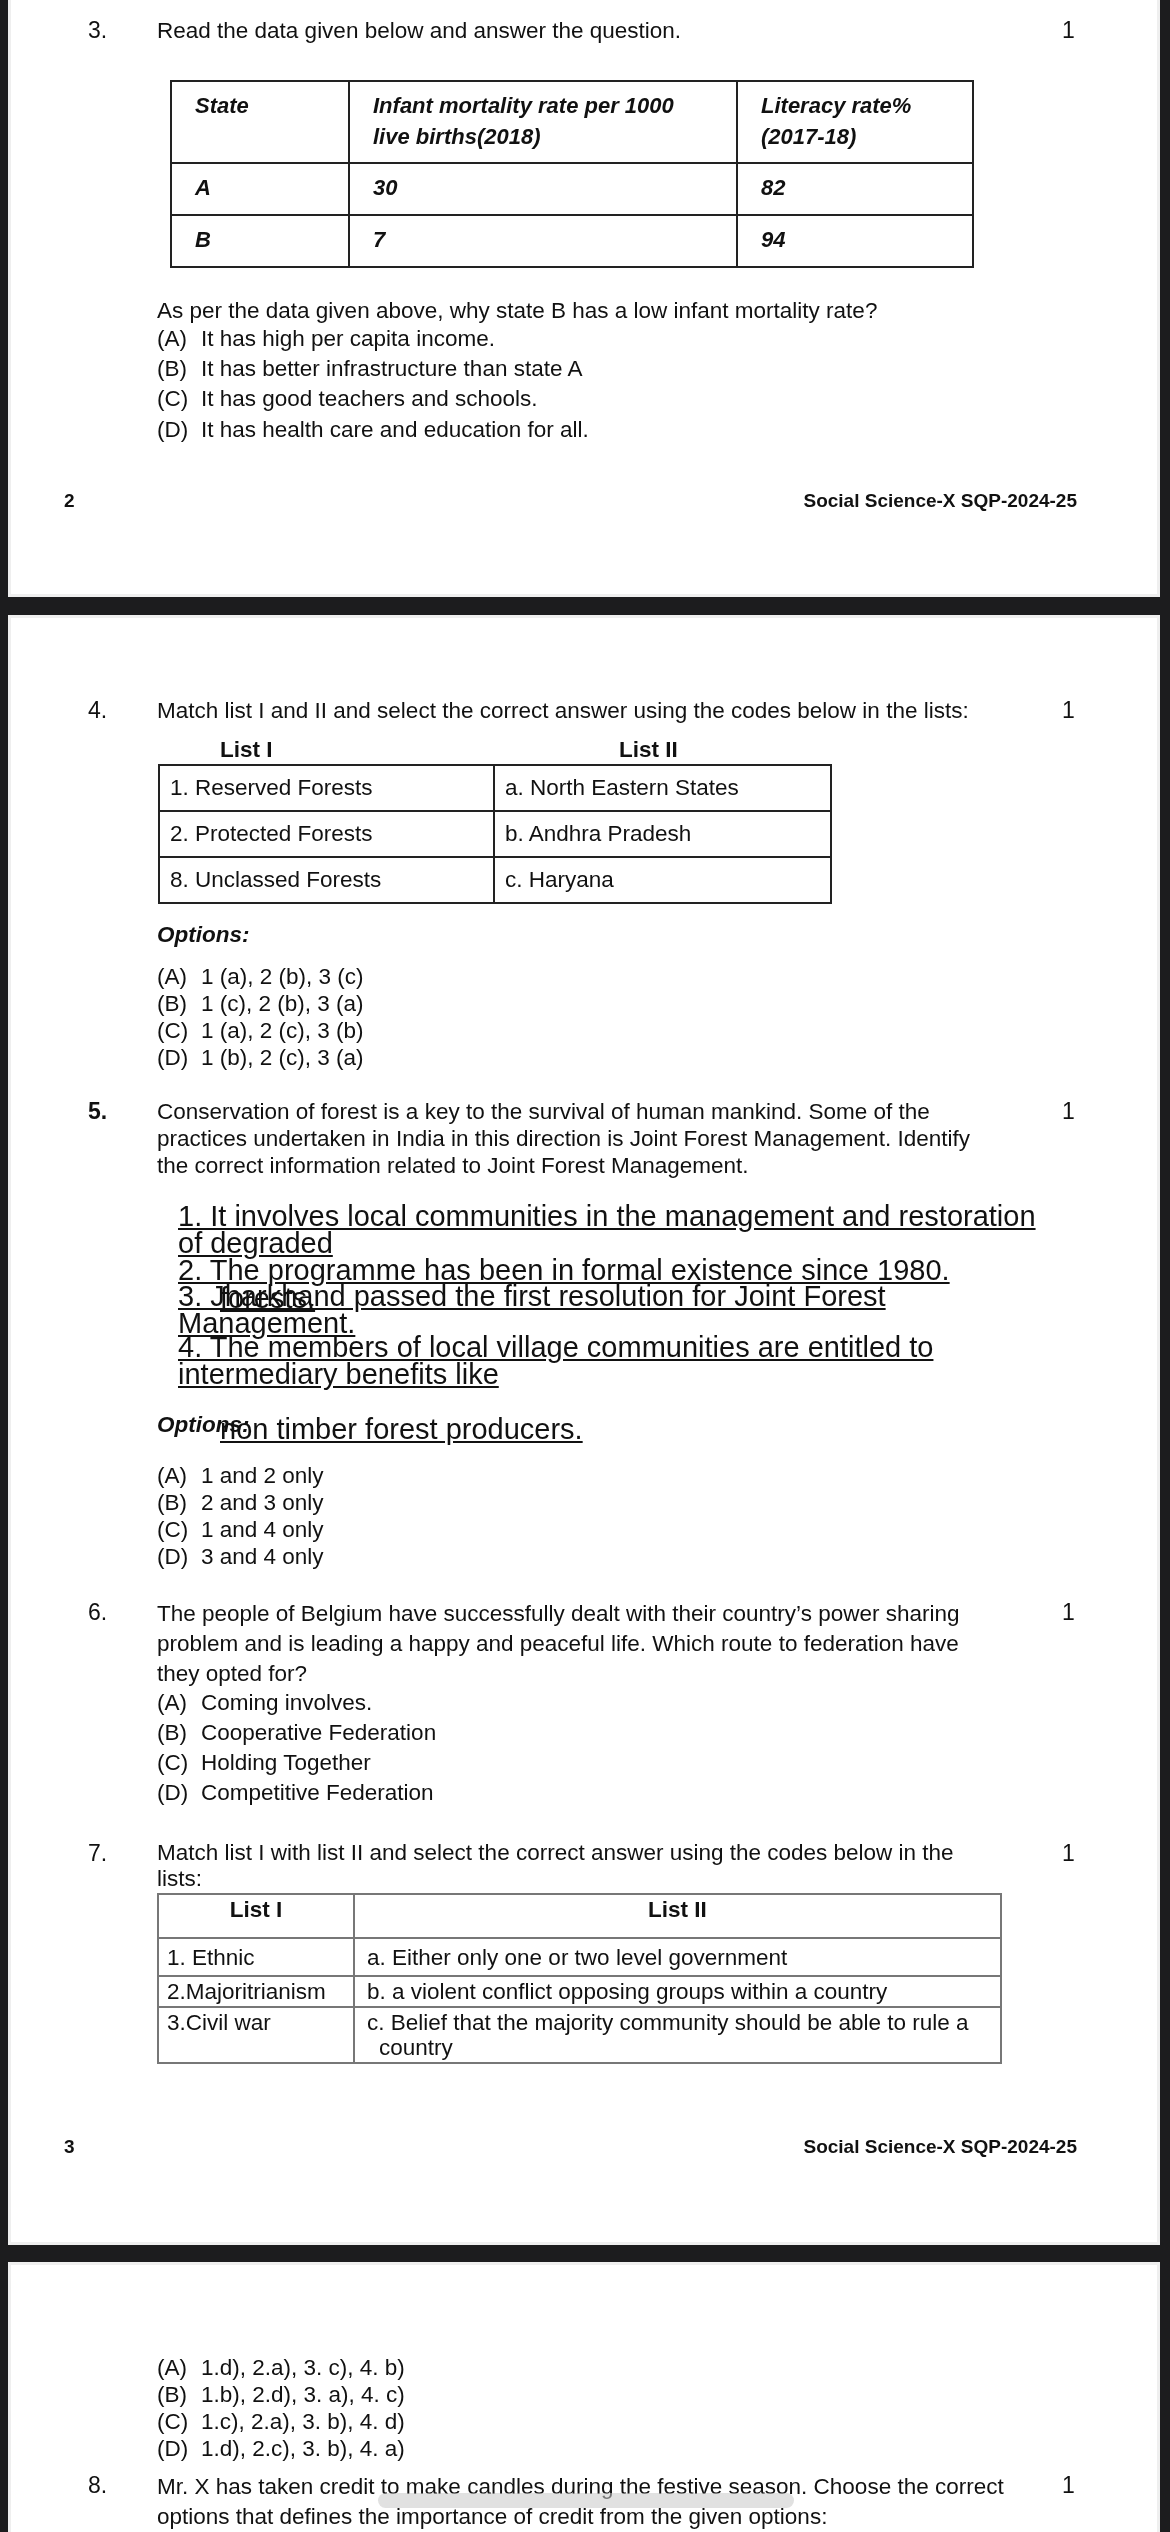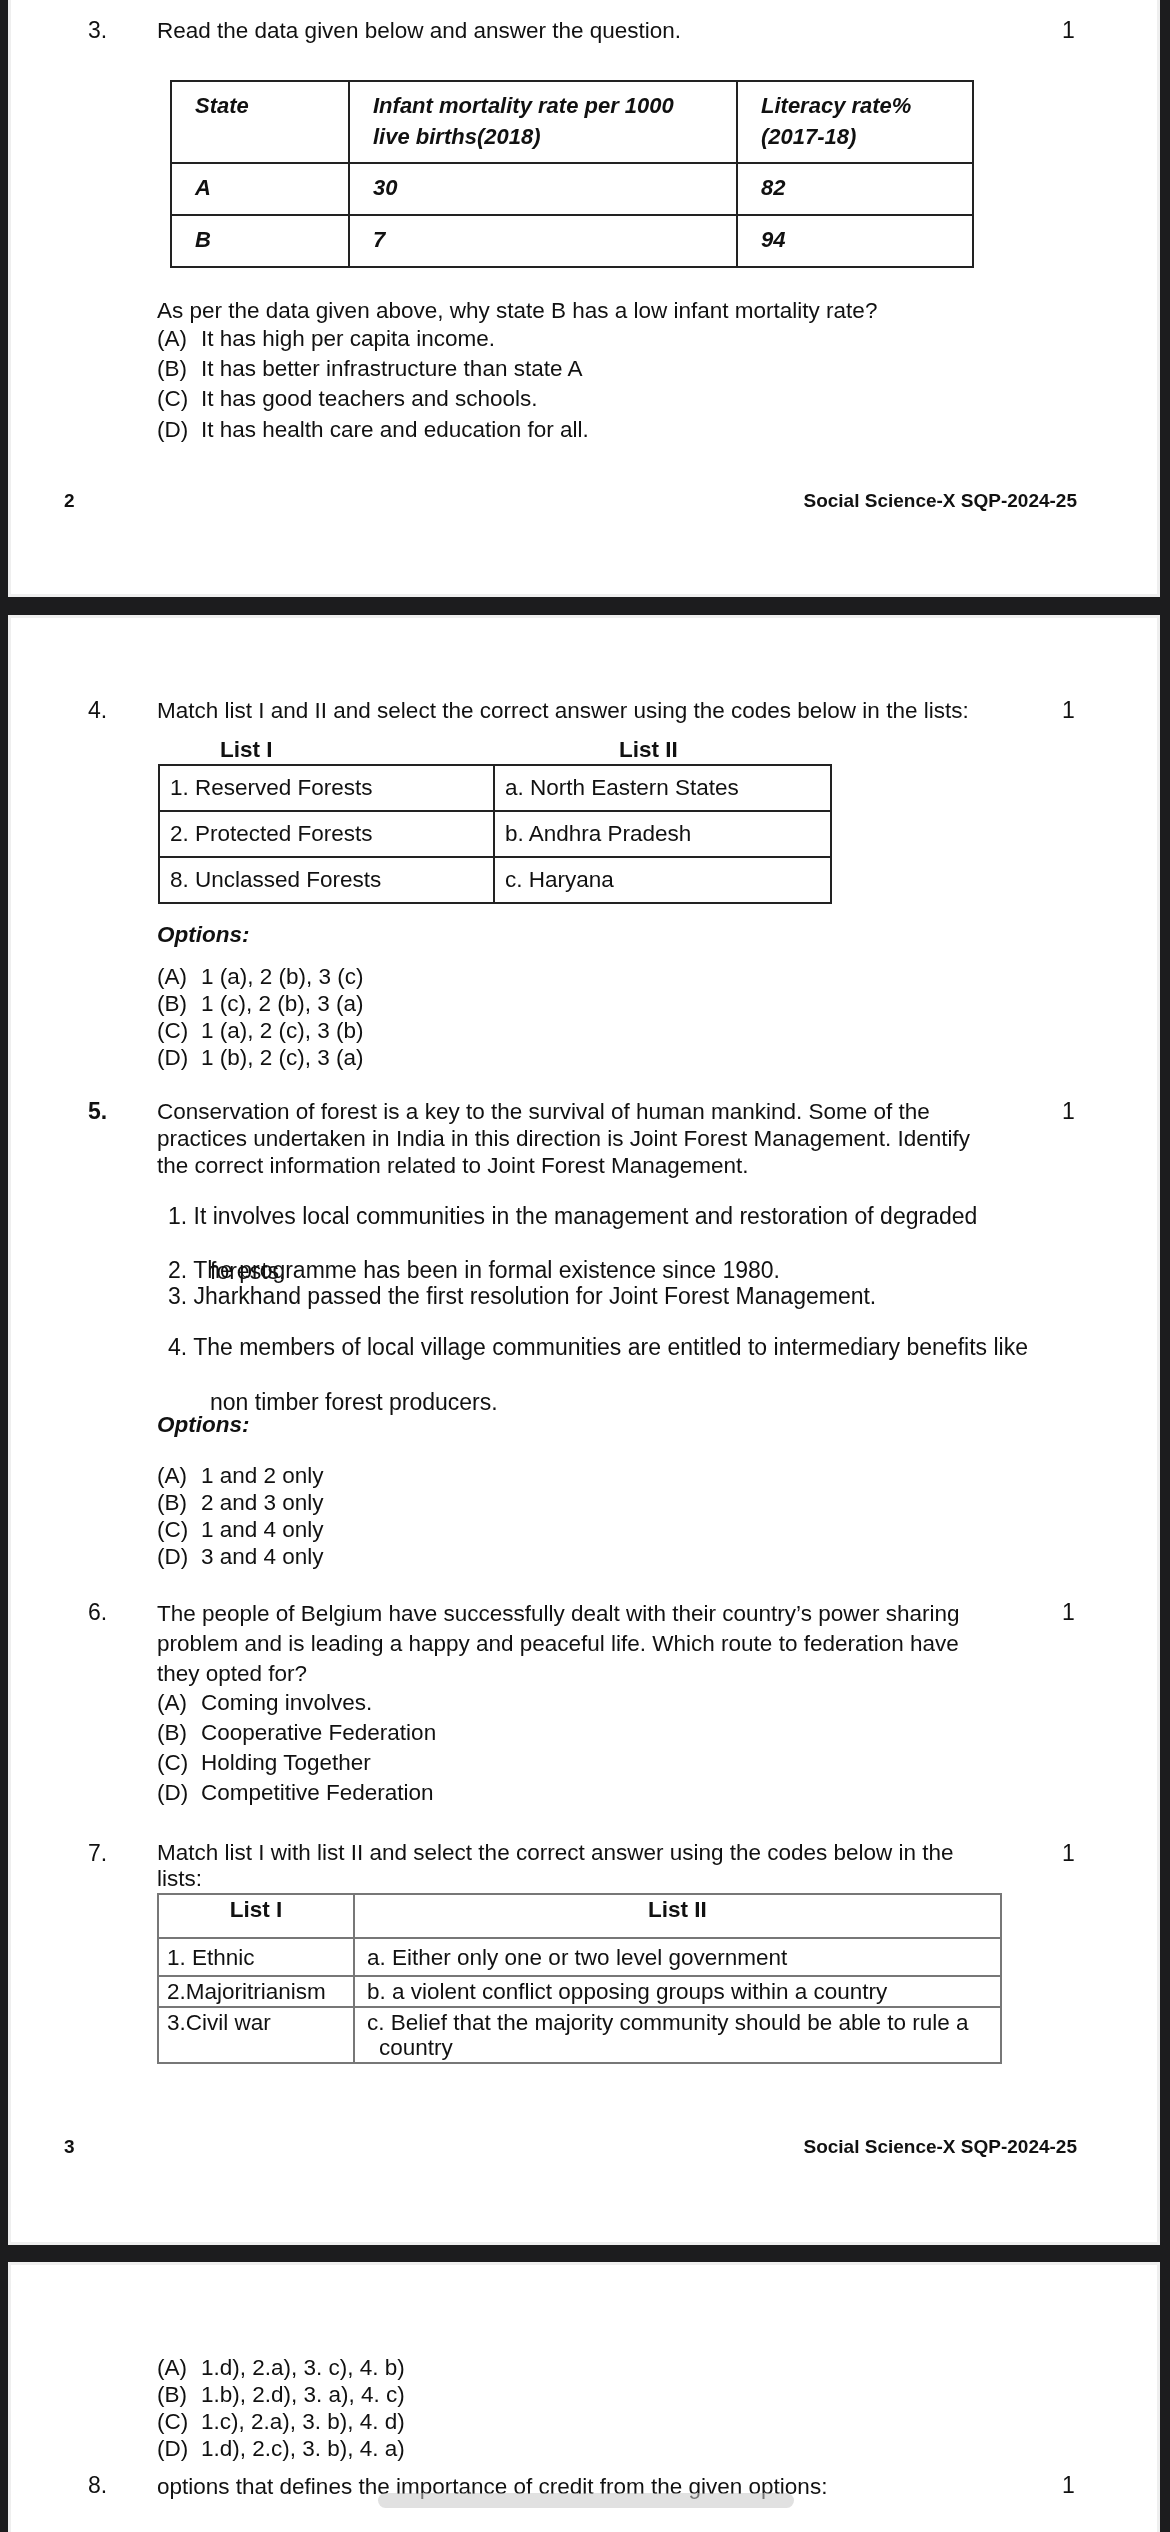--- a/index.html
+++ b/index.html
@@ -46,21 +46,21 @@
   #t4 td { border: 2px solid #222; font-size: 22.5px; padding: 0 10px; height: 44px; }
   #t4 td.c1 { width: 313px; }
 
   
   #t7 { left: 149px; top: 1232px; width: 845px; }
   #t7 td { border: 2px solid #777; font-size: 22.5px; padding: 2px 8px; line-height: 25px; vertical-align: top; }
   #t7 td.c1 { width: 178px; white-space: nowrap; }
   #t7 tr.h td { font-weight: bold; text-align: center; height: 38px; }
   #t7 .indent { padding-left: 12px; }
 
-  .numbered { position: absolute; left: 160px; font-size: 23px; line-height: 27px; width: 860px; }
+  .numbered { position: absolute; left: 170px; font-size: 29px; line-height: 27px; width: 860px; text-decoration: underline; }
   .numbered .cont { padding-left: 42px; margin-top: 28px; }
 
   .scroll-pill {
     position: absolute; left: 378px; top: 2493px; width: 416px; height: 15px;
     background: rgba(200,200,200,0.55); border-radius: 8px;
   }
 </style>
 </head>
 <body>
 
@@ -221,17 +221,18 @@
   <div class="optlist" style="top:92px">
     <div><span class="lbl">(A)</span><span>1.d), 2.a), 3. c), 4. b)</span></div>
     <div><span class="lbl">(B)</span><span>1.b), 2.d), 3. a), 4. c)</span></div>
     <div><span class="lbl">(C)</span><span>1.c), 2.a), 3. b), 4. d)</span></div>
     <div><span class="lbl">(D)</span><span>1.d), 2.c), 3. b), 4. a)</span></div>
   </div>
 
   <span class="qnum" style="top:210px">8.</span>
   <span class="marks" style="top:210px">1</span>
   <div class="qtext" style="top:210px; line-height:30px">
+    <div>Mr. X has taken credit to make candles during the festive season. Choose the correct</div>
     <div>options that defines the importance of credit from the given options:</div>
   </div>
 </div>
 
 <div class="scroll-pill"></div>
 
 </body></html>

